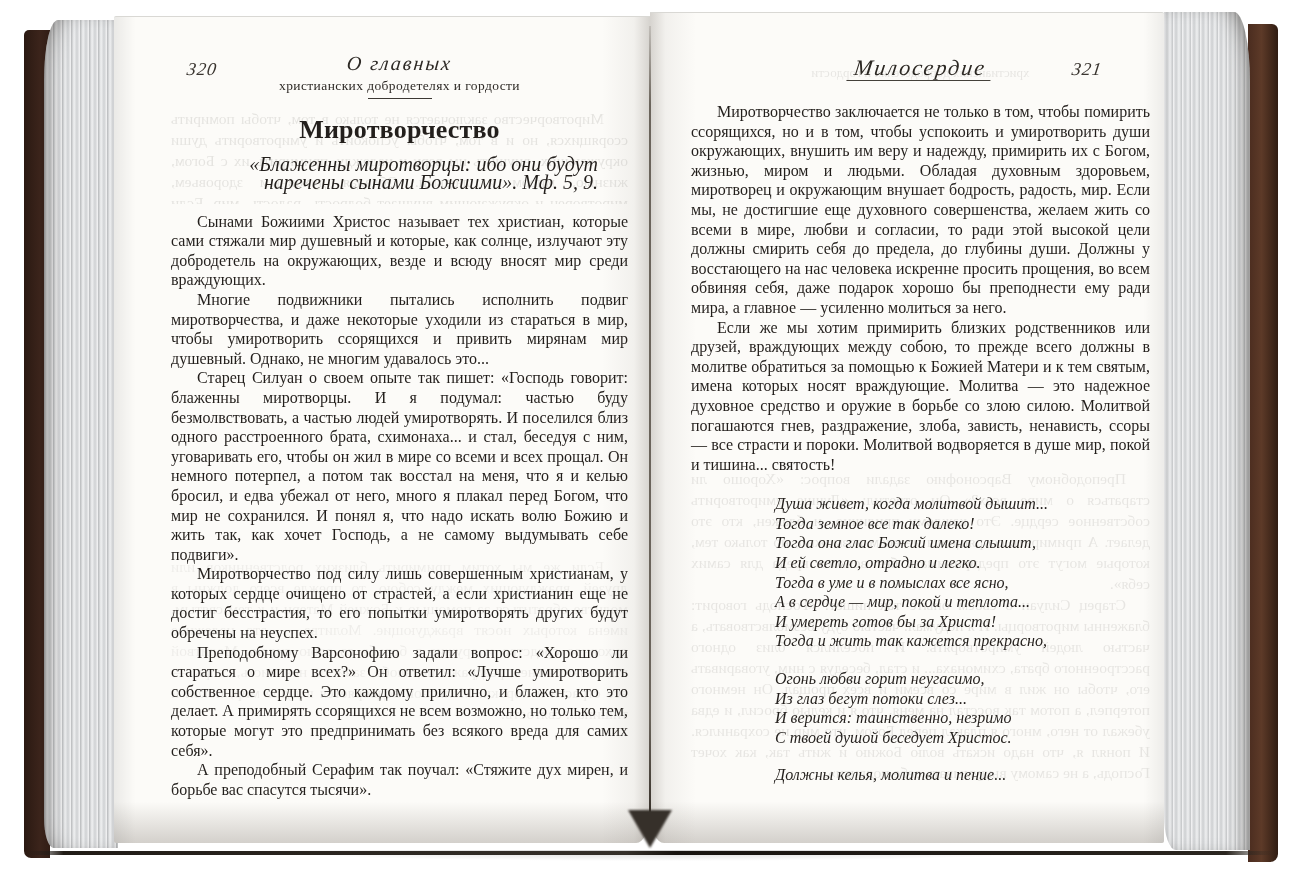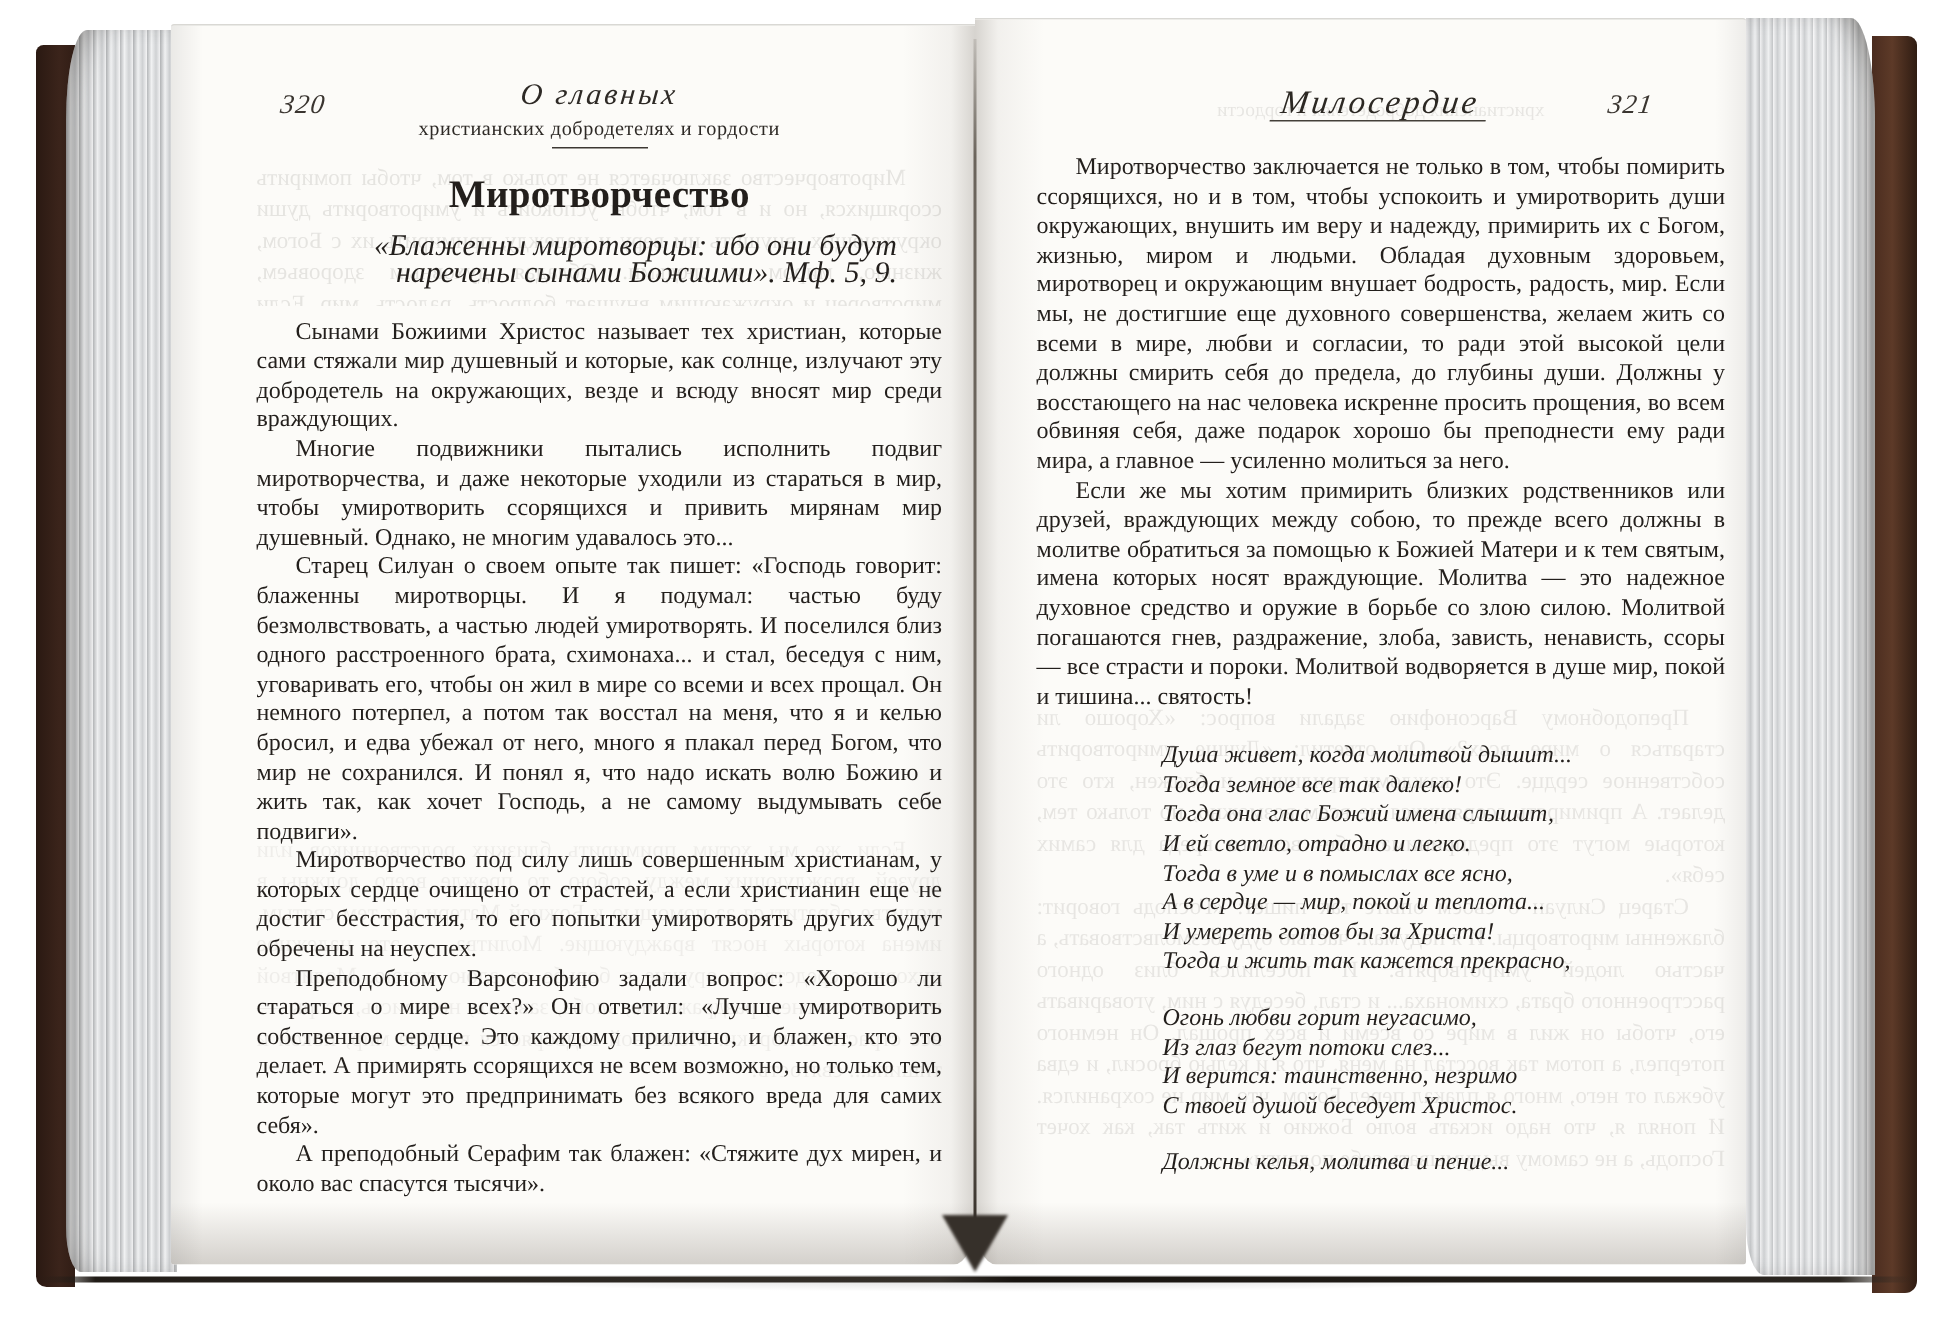--- a/index.html
+++ b/index.html
@@ -164,21 +164,21 @@
     <div class="epigraph">
       <div>«Блаженны миротворцы: ибо они будут</div>
       <div>наречены сынами Божиими». Мф. 5, 9.</div>
     </div>
     <div class="paras">
       <p>Сынами Божиими Христос называет тех христиан, которые сами стяжали мир душевный и которые, как солнце, излучают эту добродетель на окружающих, везде и всюду вносят мир среди враждующих.</p>
       <p>Многие подвижники пытались исполнить подвиг миротворчества, и даже некоторые уходили из стараться в мир, чтобы умиротворить ссорящихся и привить мирянам мир душевный. Однако, не многим удавалось это...</p>
       <p>Старец Силуан о своем опыте так пишет: «Господь говорит: блаженны миротворцы. И я подумал: частью буду безмолвствовать, а частью людей умиротворять. И поселился близ одного расстроенного брата, схимонаха... и стал, беседуя с ним, уговаривать его, чтобы он жил в мире со всеми и всех прощал. Он немного потерпел, а потом так восстал на меня, что я и келью бросил, и едва убежал от него, много я плакал перед Богом, что мир не сохранился. И понял я, что надо искать волю Божию и жить так, как хочет Господь, а не самому выдумывать себе подвиги».</p>
       <p>Миротворчество под силу лишь совершенным христианам, у которых сердце очищено от страстей, а если христианин еще не достиг бесстрастия, то его попытки умиротворять других будут обречены на неуспех.</p>
       <p>Преподобному Варсонофию задали вопрос: «Хорошо ли стараться о мире всех?» Он ответил: «Лучше умиротворить собственное сердце. Это каждому прилично, и блажен, кто это делает. А примирять ссорящихся не всем возможно, но только тем, которые могут это предпринимать без всякого вреда для самих себя».</p>
-      <p>А преподобный Серафим так блажен: «Стяжите дух мирен, и около вас спасутся тысячи».</p>
+      <p>А преподобный Серафим так поучал: «Стяжите дух мирен, и борьбе вас спасутся тысячи».</p>
     </div>
   </div>
 
   <div class="content content-right">
     <div class="head-row-right">
       <span class="rh-script-right">Милосердие</span>
       <span class="pagenum pagenum-right">321</span>
     </div>
     <div class="paras">
       <p>Миротворчество заключается не только в том, чтобы помирить ссорящихся, но и в том, чтобы успокоить и умиротворить души окружающих, внушить им веру и надежду, примирить их с Богом, жизнью, миром и людьми. Обладая духовным здоровьем, миротворец и окружающим внушает бодрость, радость, мир. Если мы, не достигшие еще духовного совершенства, желаем жить со всеми в мире, любви и согласии, то ради этой высокой цели должны смирить себя до предела, до глубины души. Должны у восстающего на нас человека искренне просить прощения, во всем обвиняя себя, даже подарок хорошо бы преподнести ему ради мира, а главное — усиленно молиться за него.</p>

